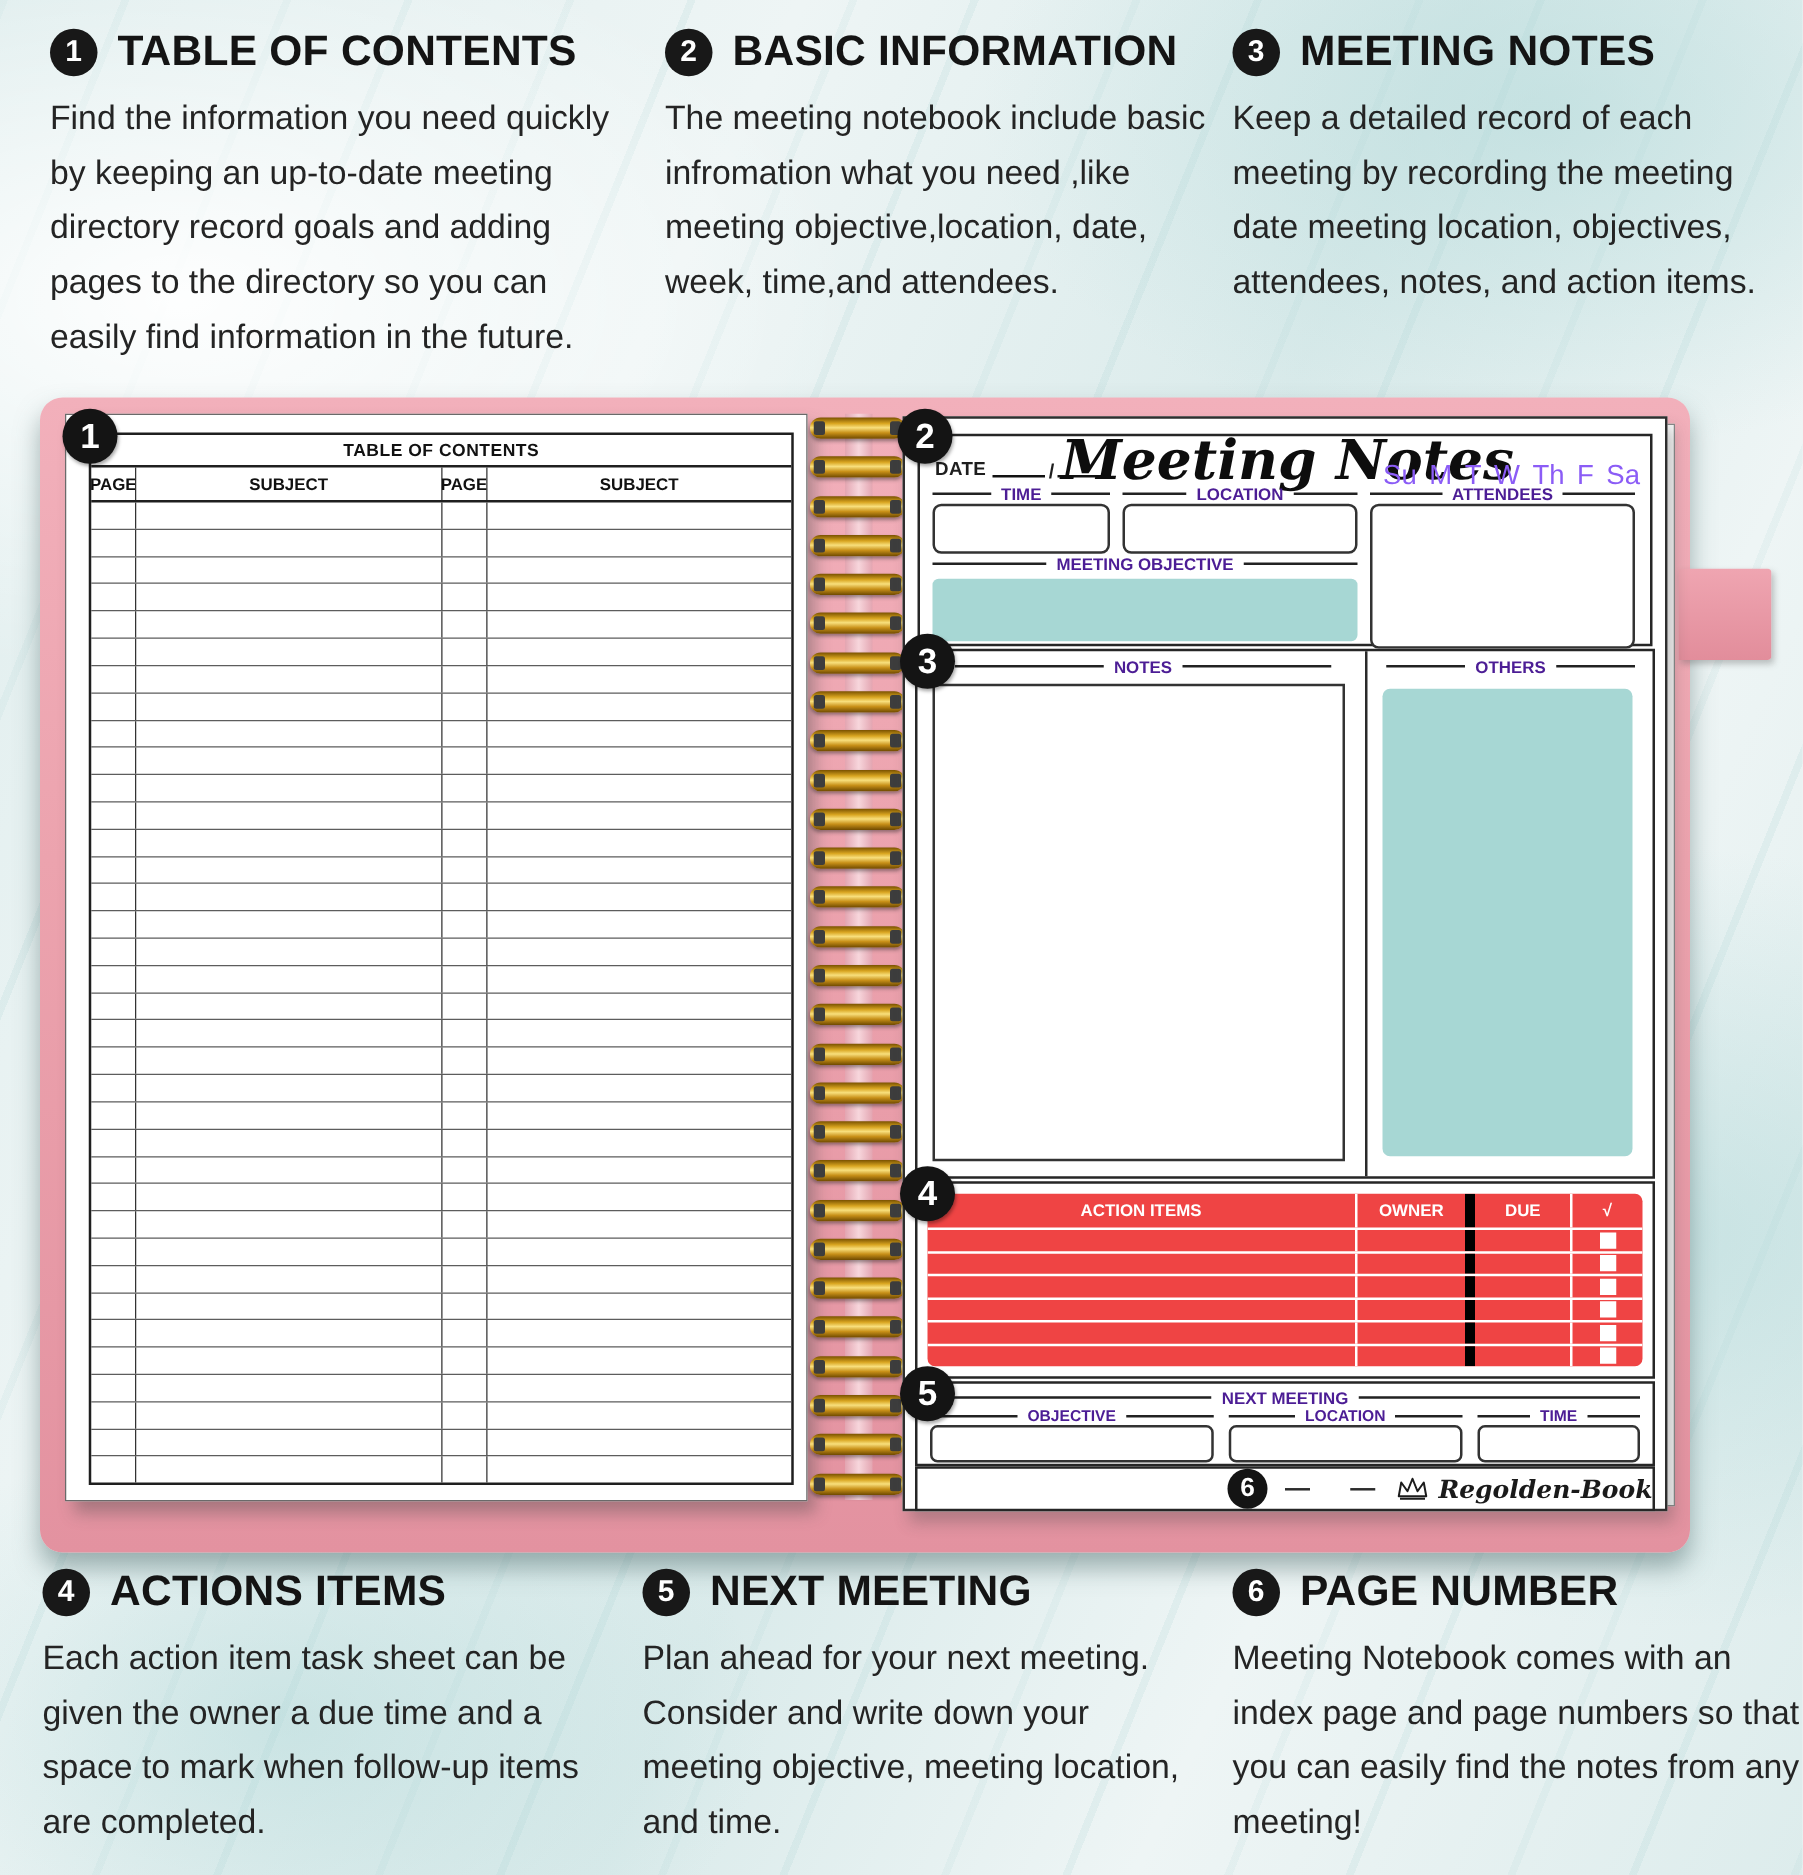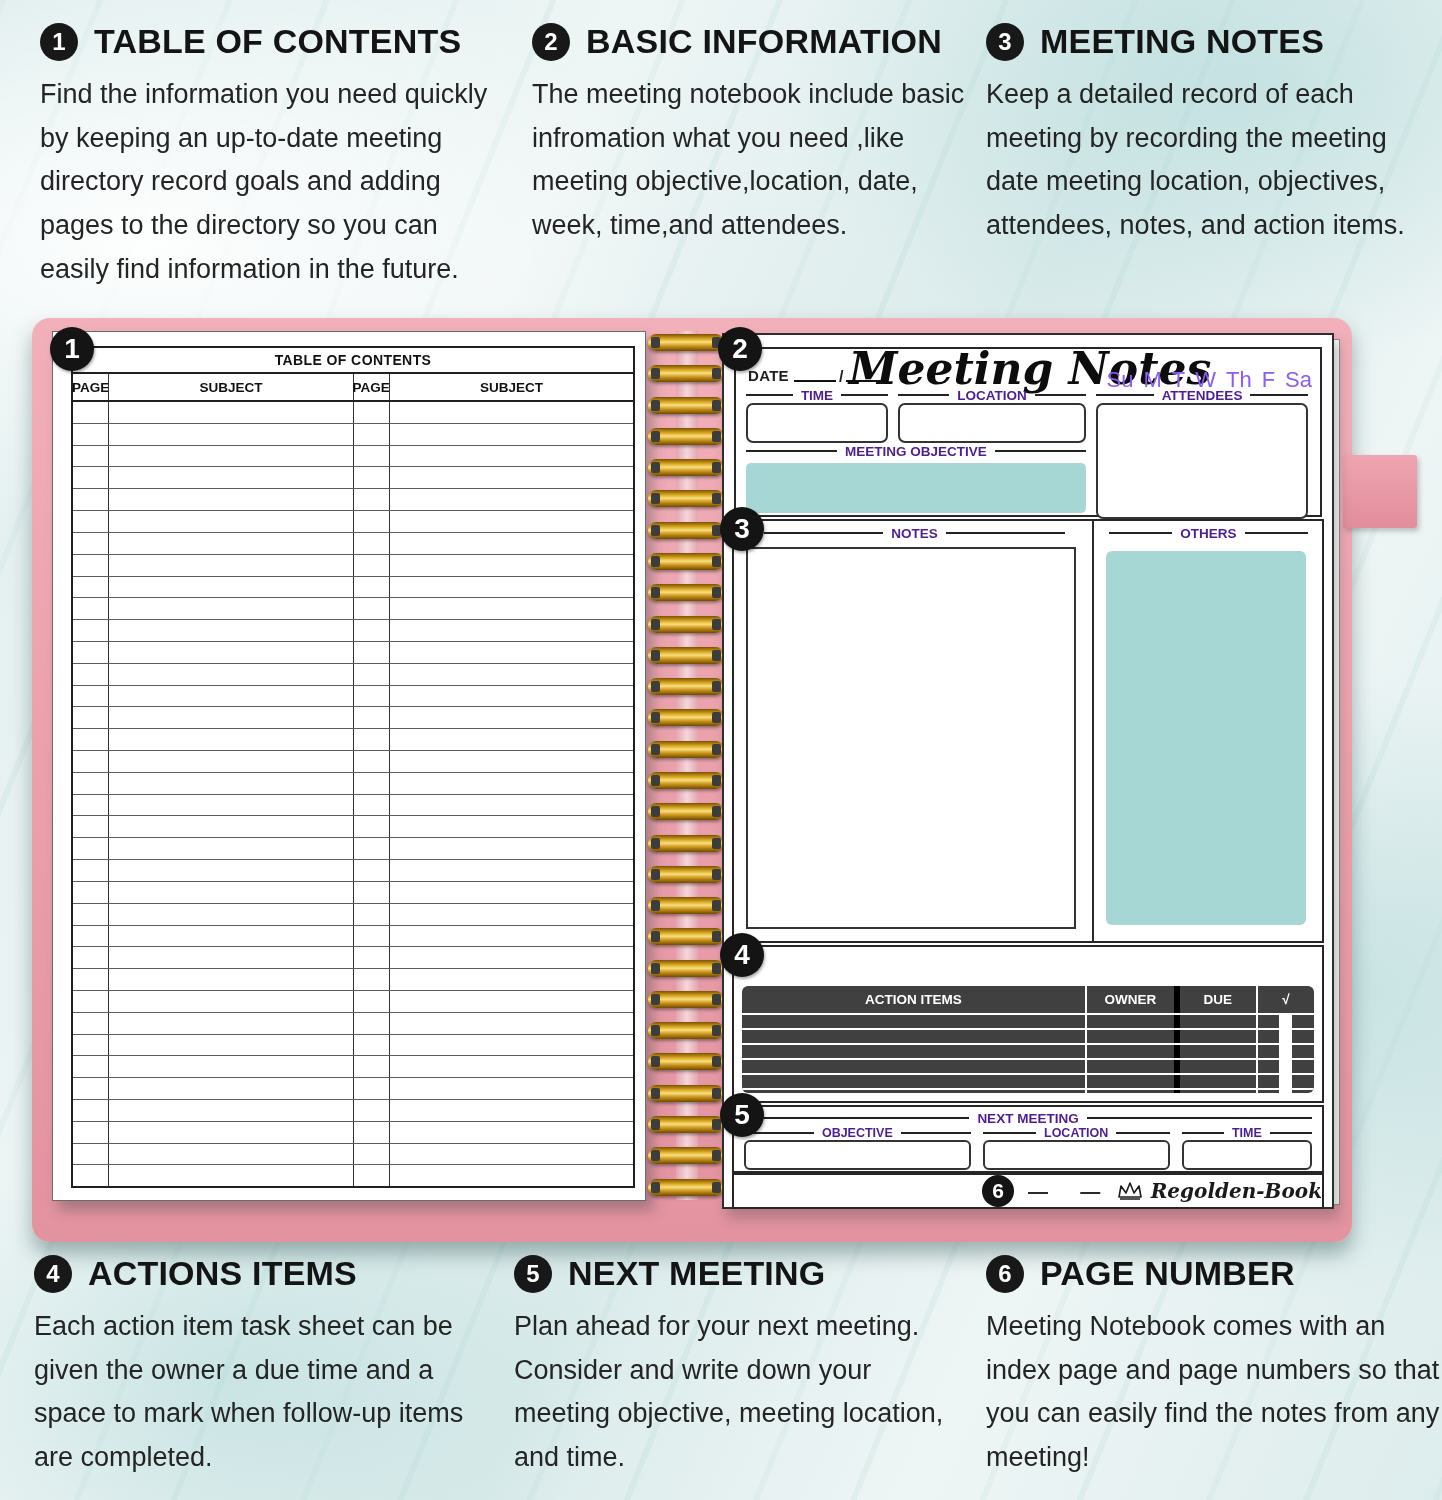--- a/index.html
+++ b/index.html
@@ -105,26 +105,26 @@
   .tealbox{background:#a7d7d4;border-radius:5px;}
   .f-obj .tealbox{height:50px;margin-top:4px;}
 
   .notes-labels{position:absolute;left:4px;top:4px;width:100%;display:flex;}
   .nl-left{width:60%;padding:0 26px;box-sizing:border-box;}
   .nl-right{width:40%;padding:0 18px;box-sizing:border-box;text-align:right;}
   .notes-box{position:absolute;left:12px;top:26px;width:326px;height:378px;border:2px solid #333;background:#fff;}
   .notes-divider{position:absolute;left:358px;top:0;bottom:0;width:2px;background:#2a2a2a;}
   .others-teal{position:absolute;left:372px;top:30px;width:200px;height:374px;background:#a7d7d4;border-radius:6px;}
 
-  .act-table{position:absolute;left:8px;top:8px;right:8px;bottom:8px;background:#404040;border-radius:6px;
-    display:flex;flex-direction:column;overflow:hidden;margin-top:31px;}
+  .act-table{position:absolute;left:8px;top:8px;right:8px;bottom:8px;background:#ef4444;border-radius:6px;
+    display:flex;flex-direction:column;overflow:hidden;}
   .act-head{height:27px;min-height:27px;display:flex;color:#fff;font-weight:bold;font-size:13.5px;}
   .act-head > div, .act-row > div{display:flex;align-items:center;justify-content:center;}
   .colA{width:61%;} .colO{width:15.5%;border-left:2px solid #fff;}
-  .colD{width:13.5%;border-left:6px solid #000000;} .colK{width:10%;border-left:2px solid #fff;}
+  .colD{width:13.5%;border-left:8px solid #000000;} .colK{width:10%;border-left:2px solid #fff;}
   .act-row{flex:1;display:flex;border-top:2px solid #fff;}
   .cbx{width:13px;height:13px;background:#fff;}
 
   .next-label-row{margin:3px 10px 0 10px;}
   .next-fields{display:flex;gap:12px;margin:0 10px;}
   .nm-field .fieldlabel{height:14px;font-size:12.5px;}
   .nm-field .fieldbox{height:26px;border-radius:6px;}
   .nmO{width:40%;} .nmL{width:33%;} .nmT{width:23%;}
 
   .sec-footer{display:flex;align-items:center;}

